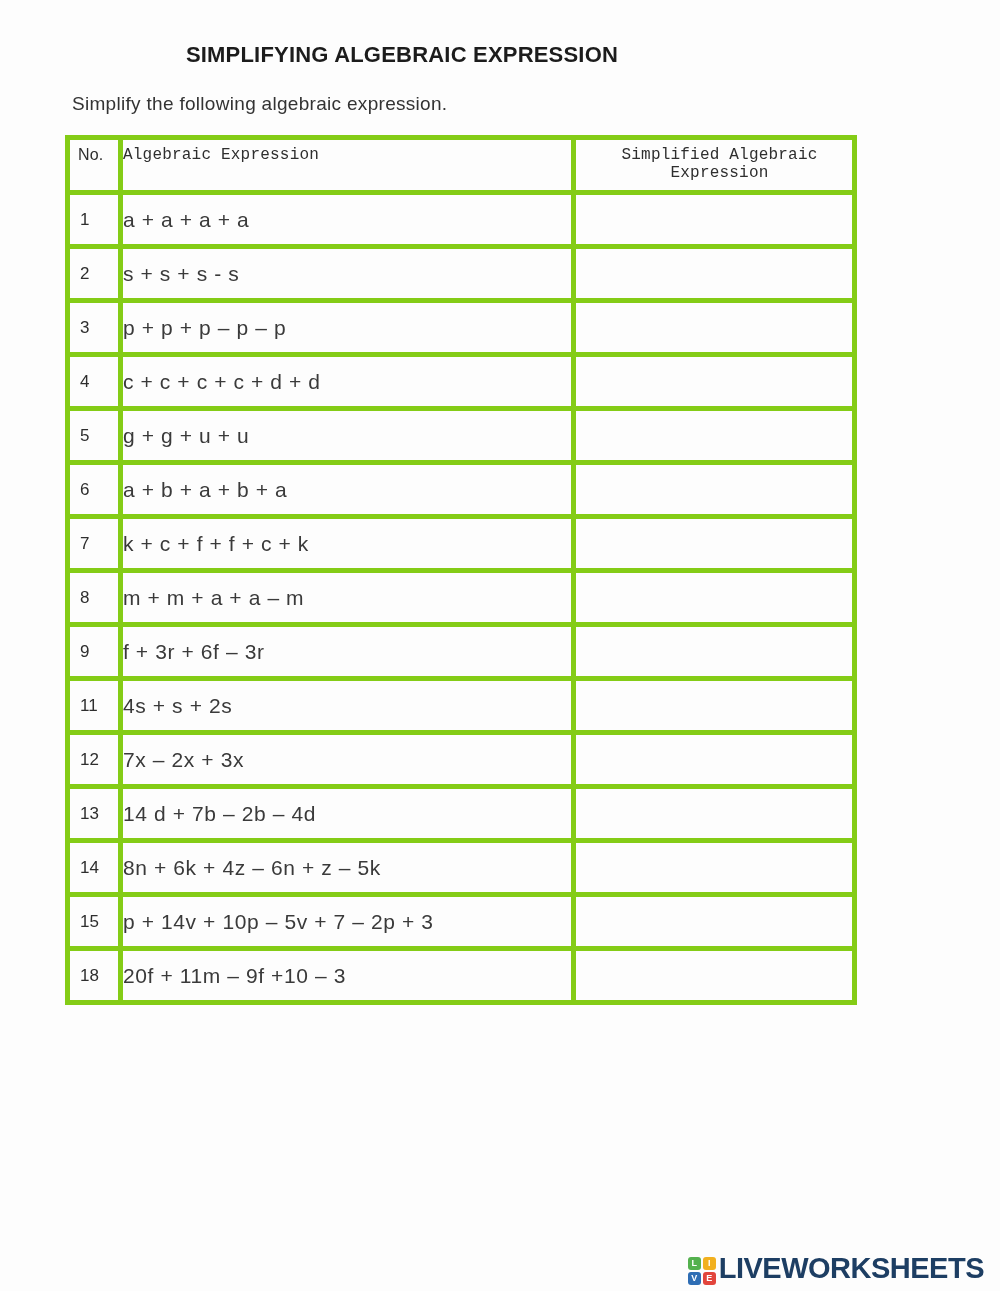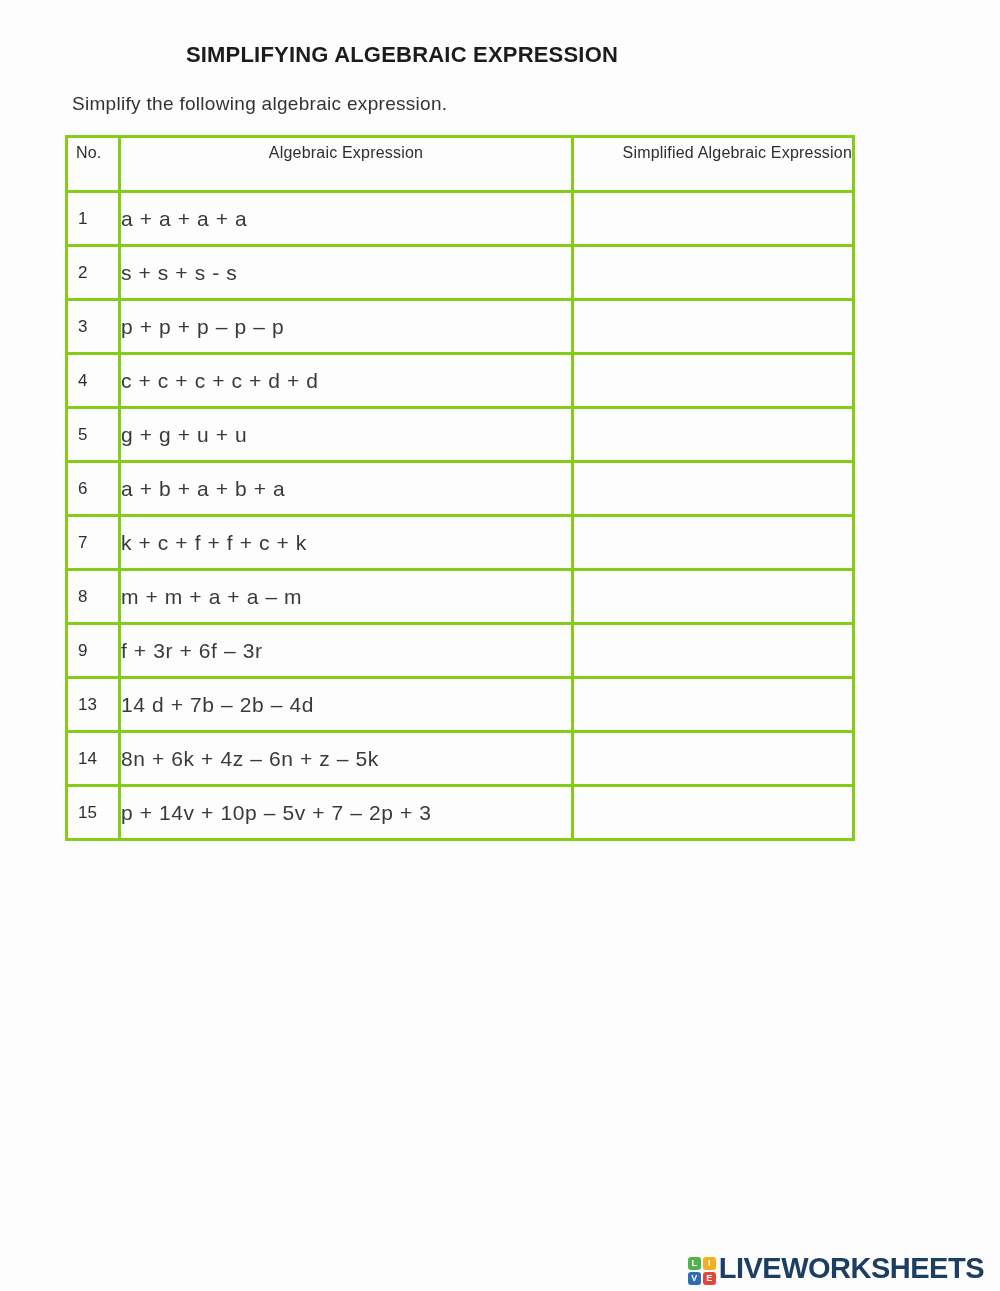--- a/index.html
+++ b/index.html
@@ -36,34 +36,34 @@
     left: 65px;
     width: 787px;
     border-collapse: collapse;
     table-layout: fixed;
     background: transparent;
   }
   .worksheet col.c-no   { width: 53px; }
   .worksheet col.c-expr { width: 453px; }
   .worksheet col.c-ans  { width: 281px; }
   .worksheet th, .worksheet td {
-    border: 3px solid #84cc16;
+    border: 5px solid #84cc16;
   }
   .worksheet thead th {
     height: 55px;
     vertical-align: top;
     padding-top: 6px;
     font-weight: normal;
     font-size: 16px;
     color: #2e2e2e;
     letter-spacing: 0.2px;
   }
   .worksheet thead th.h-no   { text-align: left;  padding-left: 8px; }
-  .worksheet thead th.h-expr { text-align: center; }
-  .worksheet thead th.h-ans  { text-align: right; padding-left: 11px; }
+  .worksheet thead th.h-expr { text-align: left; font-family: Liberation Mono, monospace; }
+  .worksheet thead th.h-ans  { text-align: center; padding-left: 11px; font-family: Liberation Mono, monospace; }
   .worksheet tbody td { height: 54px; vertical-align: middle; }
   .worksheet td.col-no {
     font-size: 17px;
     padding-left: 10px;
     color: #2e2e2e;
   }
   .worksheet td.col-expr {
     font-size: 21px;
     color: #3a3a3a;
     letter-spacing: 0.6px;
@@ -161,32 +161,47 @@
         <td class="col-no">8</td>
         <td class="col-expr">m + m + a + a – m</td>
         <td class="col-ans"></td>
       </tr>
       <tr>
         <td class="col-no">9</td>
         <td class="col-expr">f + 3r + 6f – 3r</td>
         <td class="col-ans"></td>
       </tr>
       <tr>
+        <td class="col-no">11</td>
+        <td class="col-expr">4s + s + 2s</td>
+        <td class="col-ans"></td>
+      </tr>
+      <tr>
+        <td class="col-no">12</td>
+        <td class="col-expr">7x – 2x + 3x</td>
+        <td class="col-ans"></td>
+      </tr>
+      <tr>
         <td class="col-no">13</td>
         <td class="col-expr">14 d + 7b – 2b – 4d</td>
         <td class="col-ans"></td>
       </tr>
       <tr>
         <td class="col-no">14</td>
         <td class="col-expr">8n + 6k + 4z – 6n + z – 5k</td>
         <td class="col-ans"></td>
       </tr>
       <tr>
         <td class="col-no">15</td>
         <td class="col-expr">p + 14v + 10p – 5v + 7 – 2p + 3</td>
+        <td class="col-ans"></td>
+      </tr>
+      <tr>
+        <td class="col-no">18</td>
+        <td class="col-expr">20f + 11m – 9f +10 – 3</td>
         <td class="col-ans"></td>
       </tr>
     </tbody>
 </table>
 
 <div class="footer-logo">
   <div class="logo-grid">
       <span class="logo-sq" style="background: rgb(84, 177, 78);">L</span>
       <span class="logo-sq" style="background: rgb(242, 176, 30);">I</span>
       <span class="logo-sq" style="background: rgb(46, 109, 180);">V</span>

